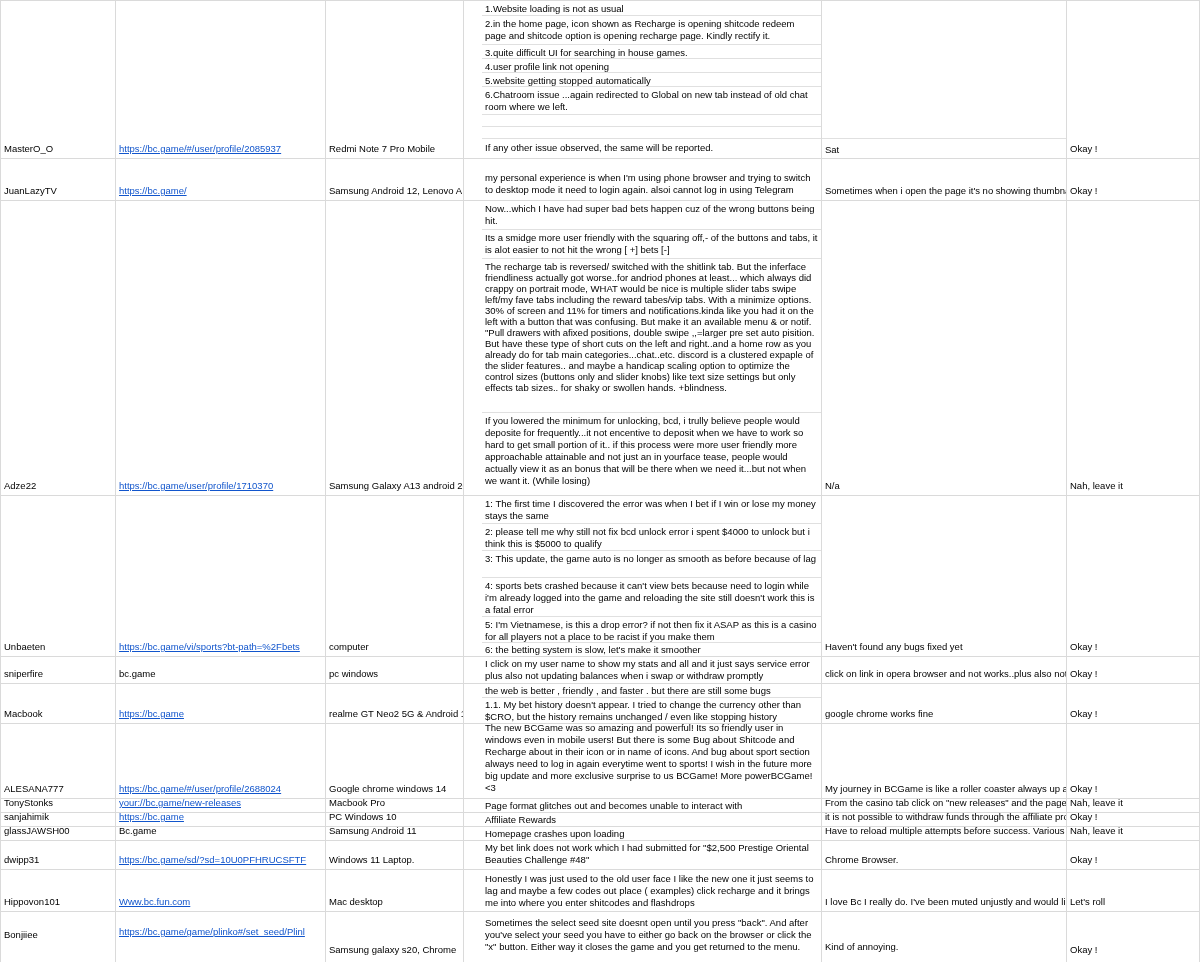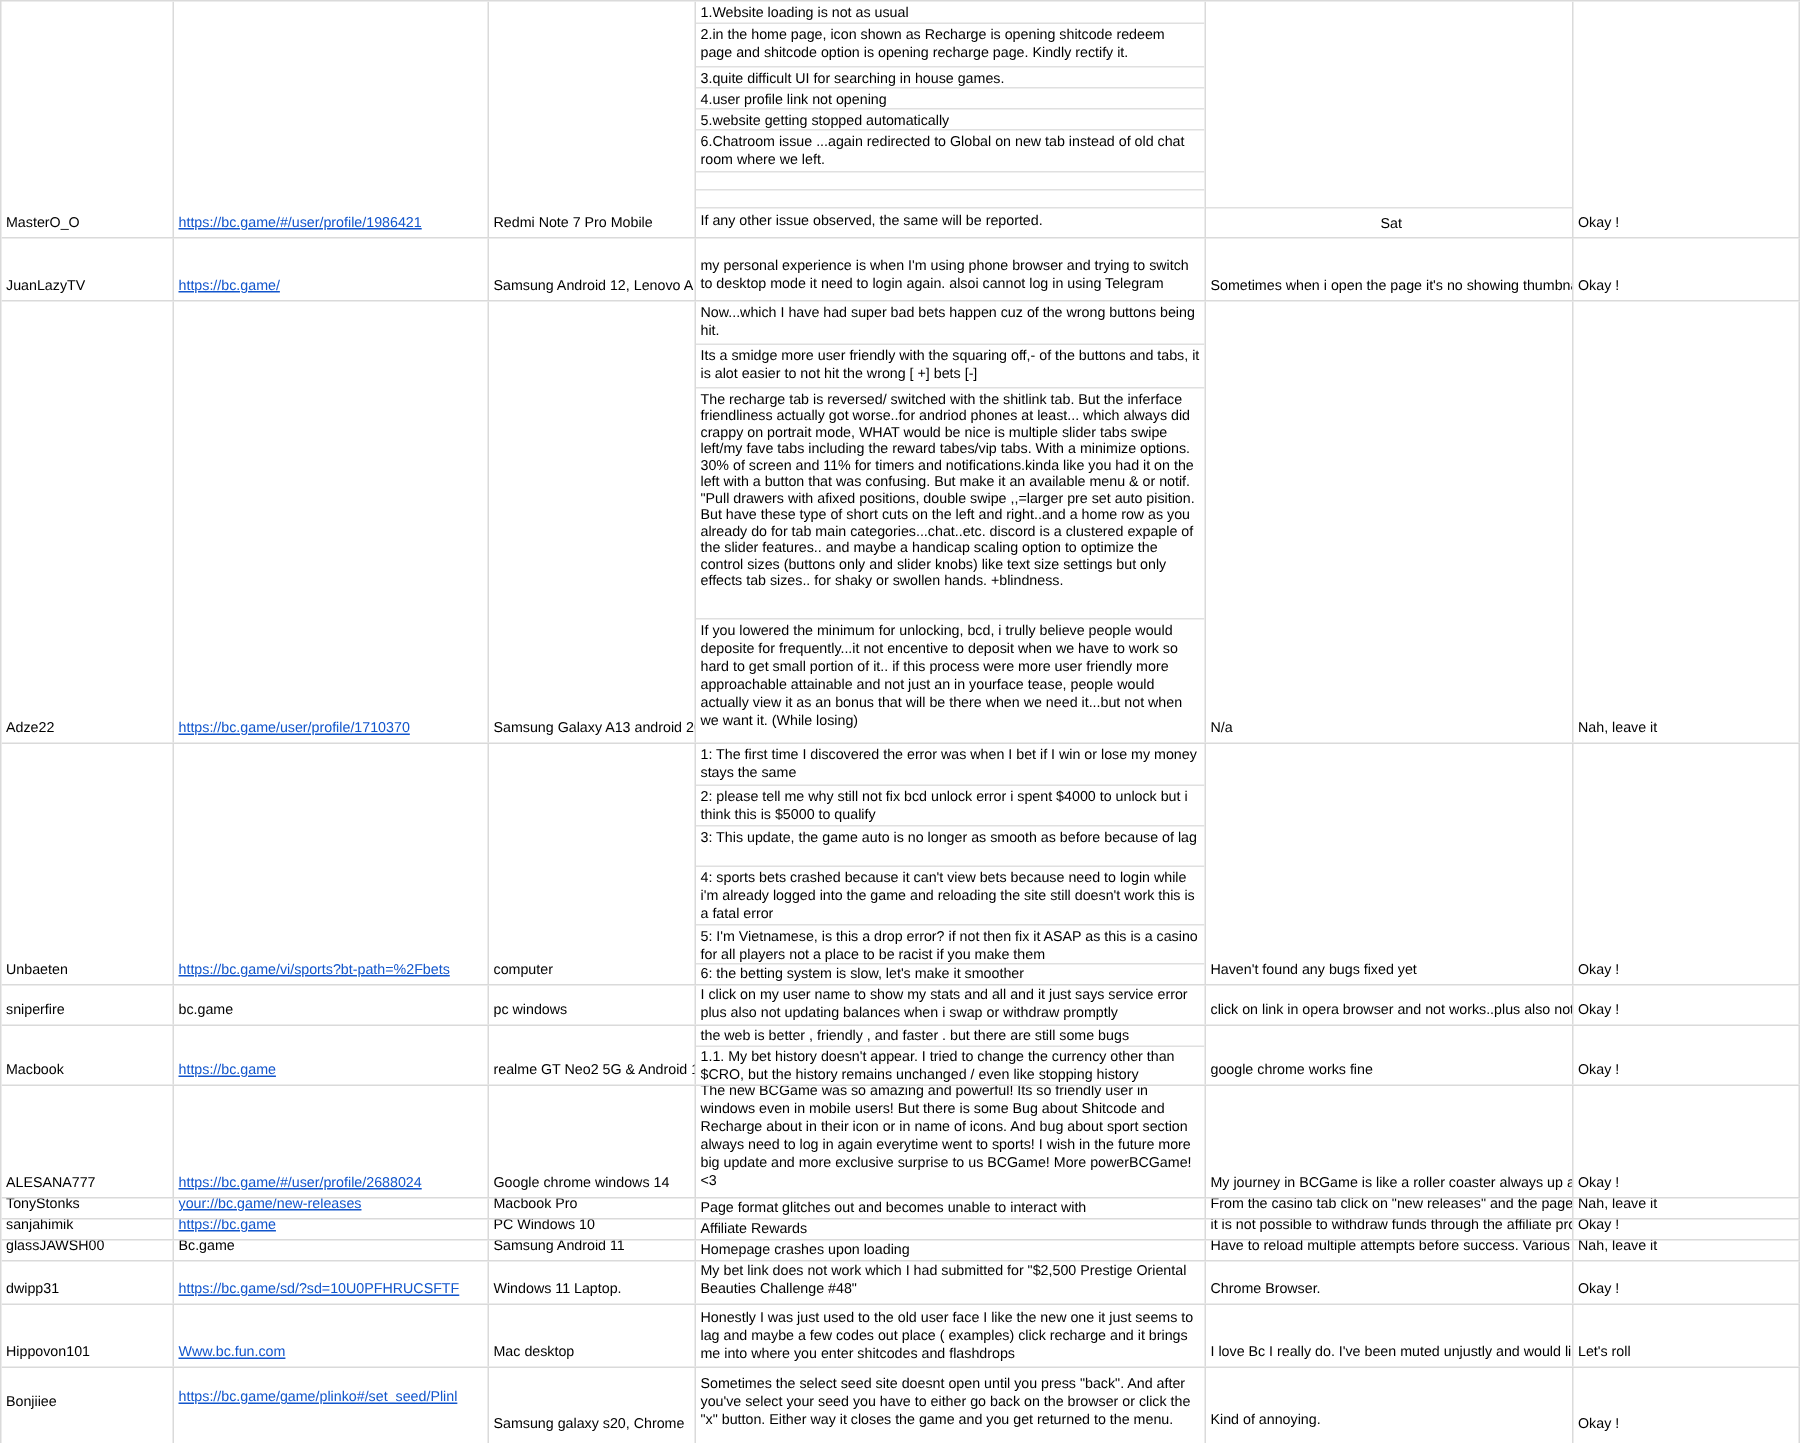--- a/index.html
+++ b/index.html
@@ -7,44 +7,44 @@
   .sheet {
     position:relative; width:1200px; height:962px; overflow:hidden;
     background:#fff; color:#000;
     border-top:1px solid #dadada; border-left:1px solid #dadada;
     font-family:"Liberation Sans","DejaVu Sans",sans-serif;
     font-size:9.5px; line-height:12px;
   }
   .group { display:flex; width:100%; border-bottom:1px solid #dadada; }
   .cell  { height:100%; border-right:1px solid #dadada; overflow:hidden; }
   .c1 { width:115px; } .c2 { width:210px; } .c3 { width:138px; }
-  .c4 { width:340px; display:flex; flex-direction:column; }
+  .c4 { width:340px; display:flex; flex-direction:column;margin-left:18px; }
   .c5 { width:245px; } .c6 { flex:1; }
   .bcell { display:flex; flex-direction:column; justify-content:flex-end;
            padding:0 3px 3px 3px; white-space:nowrap; }
   .sub { flex:0 0 auto; border-bottom:1px solid #e0e0e0; overflow:hidden;
          padding:2px 3px 1px 3px; }
   .sub:last-child { border-bottom:none; flex:1 1 auto; }
   .sub.vb { display:flex; flex-direction:column; justify-content:flex-end; padding-bottom:4px; }
   .tight { line-height:11px; }
   .note-rule { border-top:1px solid #e0e0e0; display:flex; flex-direction:column;
-               justify-content:flex-end; padding-bottom:2px;text-align:center; }
+               justify-content:flex-end; padding-bottom:2px; }
   a.link { color:#1155cc; text-decoration:underline; cursor:pointer; }
 </style>
 </head>
 <body>
 
 <div class="sheet">
 
   <div class="group" style="height:158px">
     <div class="cell c1 bcell">
         <span>MasterO_O</span>
       </div>
     <div class="cell c2 bcell">
-        <a class="link">https://bc.game/#/user/profile/1986421</a>
+        <a class="link">https://bc.game/#/user/profile/2085937</a>
       </div>
     <div class="cell c3 bcell">
         <span>Redmi Note 7 Pro Mobile</span>
       </div>
     <div class="cell c4">
       <div class="sub" style="height:15px"><span>1.Website loading is not as usual</span></div>
       <div class="sub" style="height:29px"><span>2.in the home page, icon shown as Recharge is opening shitcode redeem page and shitcode option is opening recharge page. Kindly rectify it.</span></div>
       <div class="sub" style="height:14px"><span>3.quite difficult UI for searching in house games.</span></div>
       <div class="sub" style="height:14px"><span>4.user profile link not opening</span></div>
       <div class="sub" style="height:14px"><span>5.website getting stopped automatically</span></div>

